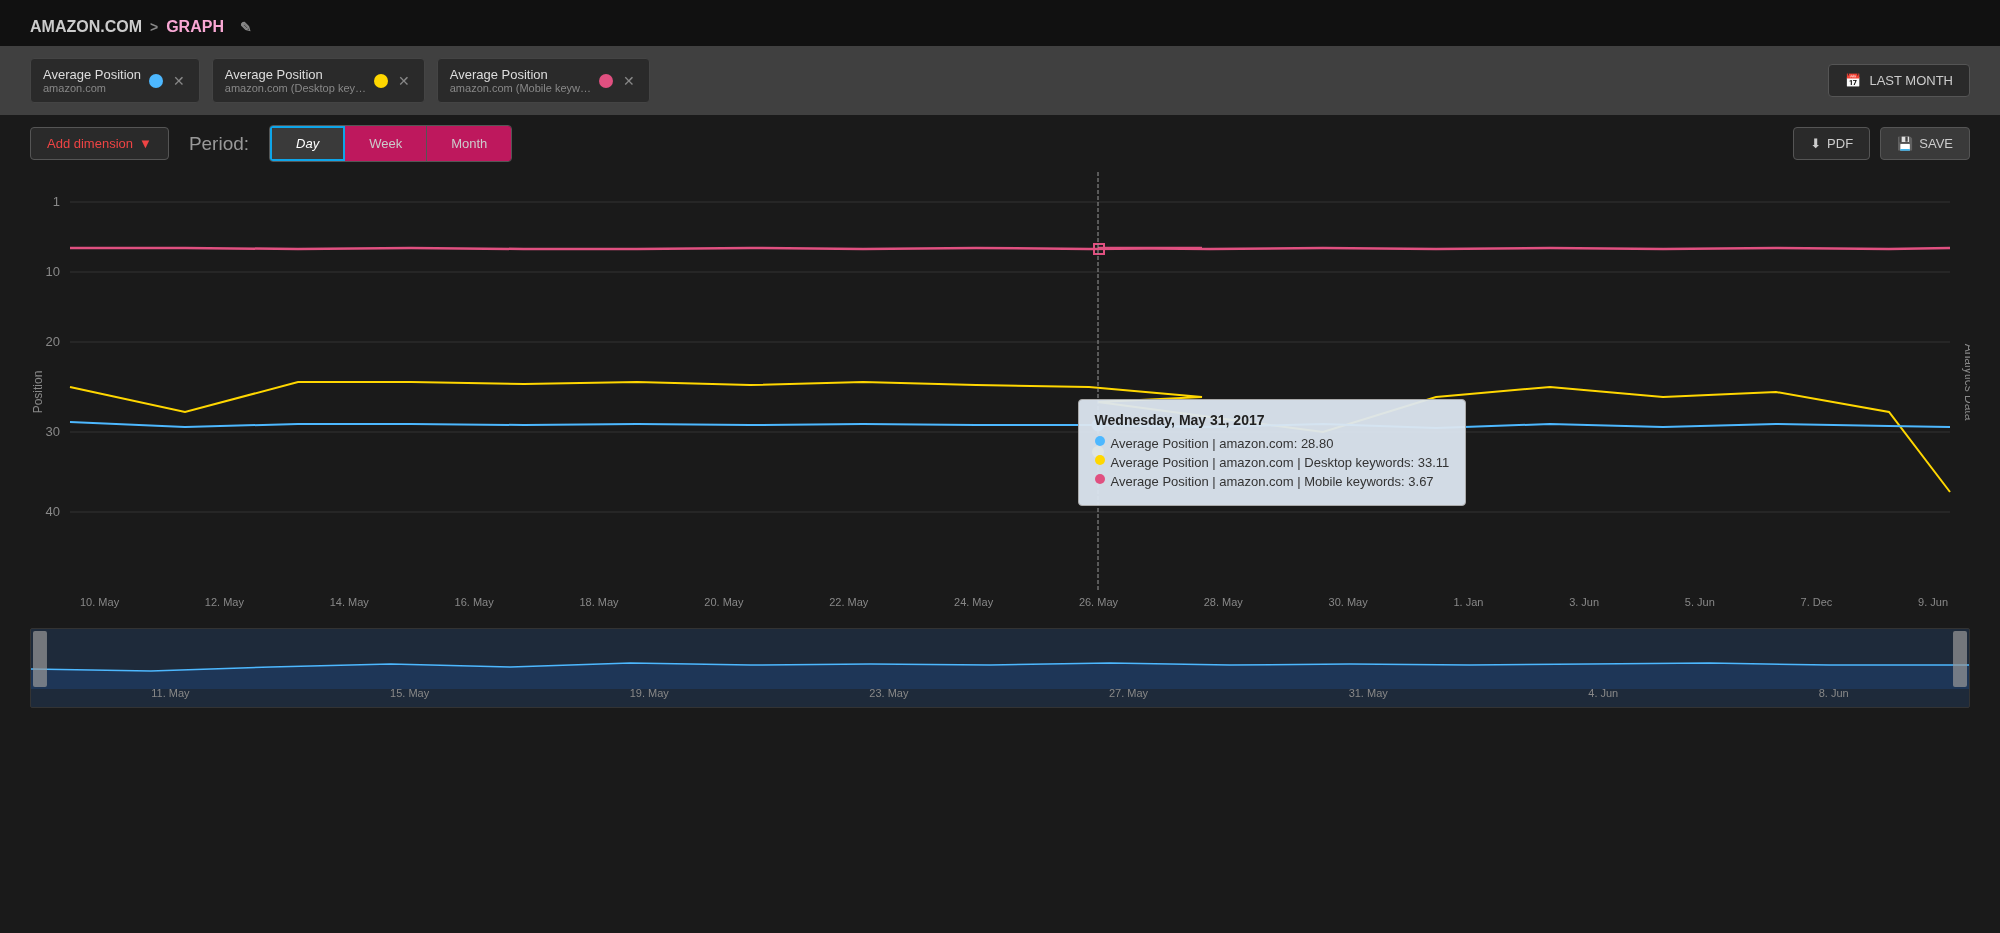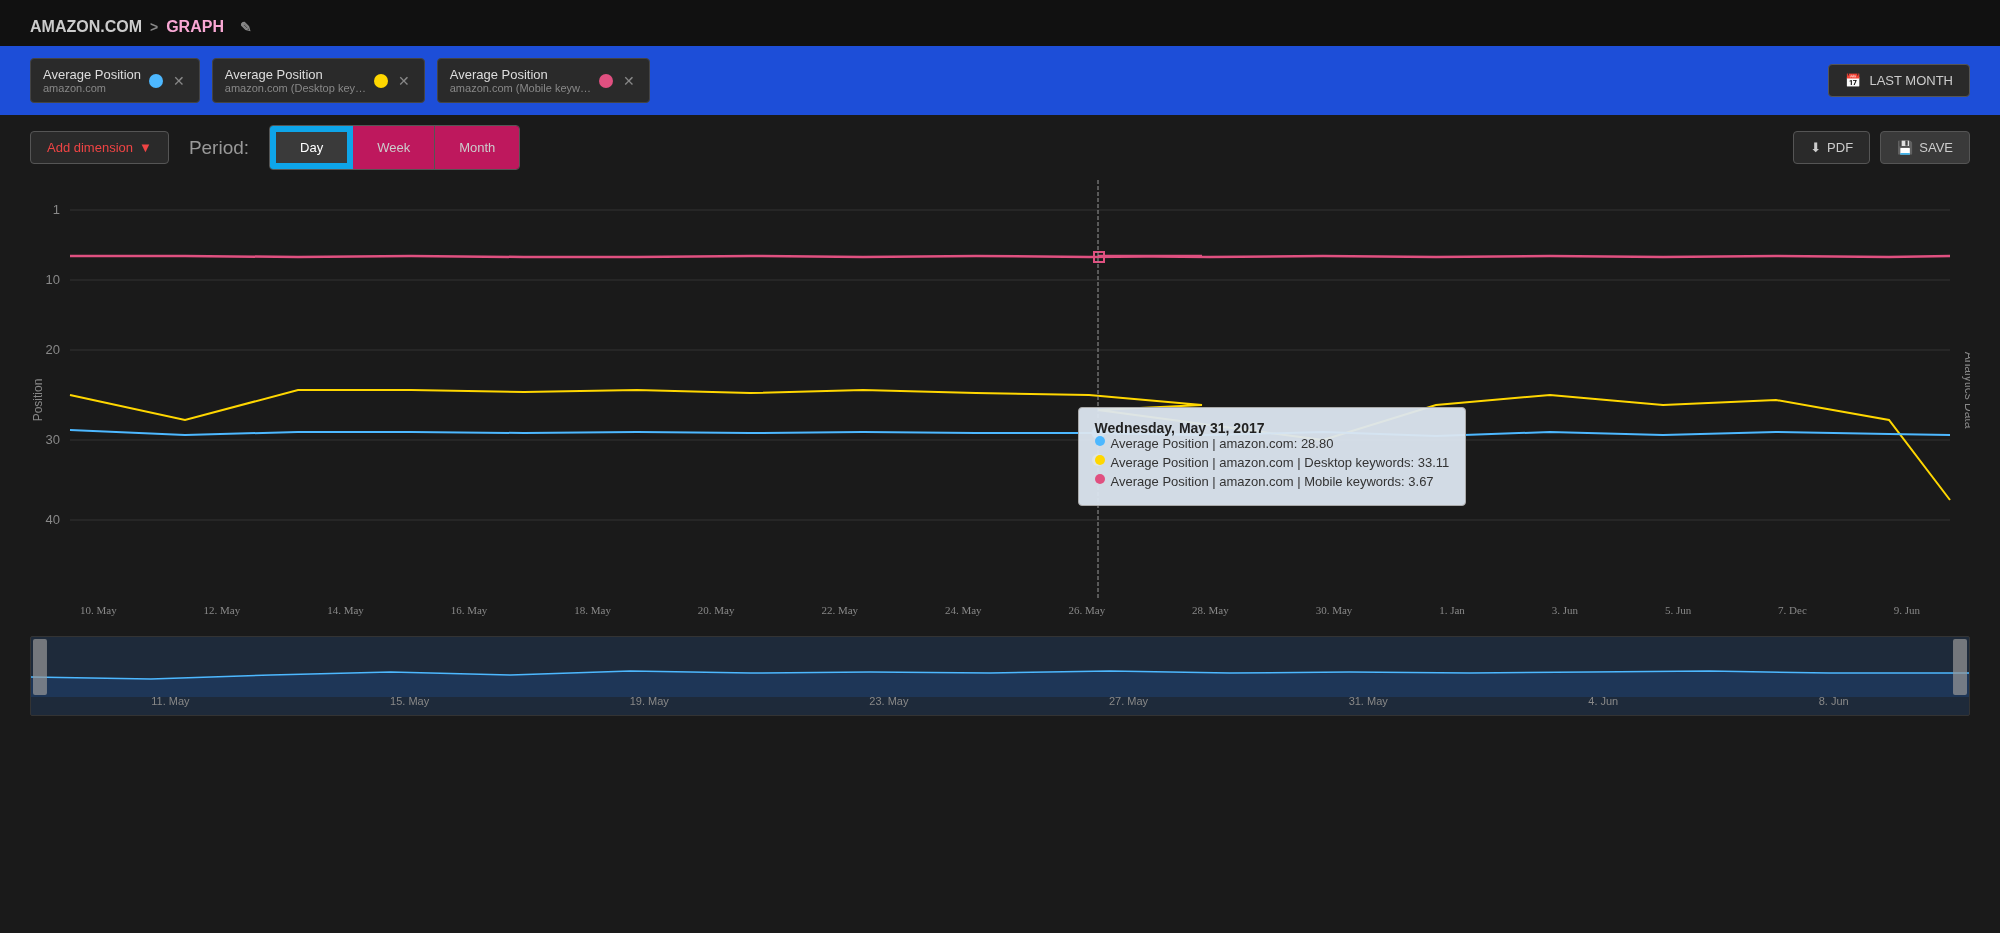--- a/index.html
+++ b/index.html
@@ -42,21 +42,21 @@
       color: #888;
       cursor: pointer;
       font-size: 14px;
     }
 
     .metrics-row {
       display: flex;
       align-items: center;
       justify-content: space-between;
       padding: 12px 30px;
-      background: #1d4ed8;
+      background: #404040;
     }
 
     .metrics-left {
       display: flex;
       gap: 12px;
     }
 
     .metric-card {
       display: flex;
       align-items: center;
@@ -165,21 +165,22 @@
       border-right: 1px solid #555;
     }
 
     .period-btn:last-child {
       border-right: none;
     }
 
     .period-btn.active {
       background: #3a3a3a;
       color: #fff;
-      border: 6px solid #0ea5e9;
+      border: 2px solid #0ea5e9;
+      font-style: italic;
     }
 
     .controls-right {
       display: flex;
       gap: 10px;
     }
 
     .pdf-btn, .save-btn {
       display: flex;
       align-items: center;
@@ -242,20 +243,21 @@
       font-size: 13px;
       color: #333;
       min-width: 340px;
       z-index: 10;
       left: 52%;
       top: 52%;
     }
 
     .tooltip-date {
       font-weight: bold;
+      margin-bottom: 8px;
       color: #222;
       font-size: 14px;
     }
 
     .tooltip-item {
       display: flex;
       gap: 6px;
       margin-bottom: 4px;
       font-size: 13px;
     }
@@ -389,21 +391,21 @@
       <div class="tooltip-dot" style="background:#ffd700;"></div>
       <span>Average Position | amazon.com | Desktop keywords: 33.11</span>
     </div>
     <div class="tooltip-item">
       <div class="tooltip-dot" style="background:#e05080;"></div>
       <span>Average Position | amazon.com | Mobile keywords: 3.67</span>
     </div>
   </div>
 </div>
 
-<div class="x-axis" style="padding: 4px 80px 4px 80px; font-family: Liberation Serif, serif;">
+<div class="x-axis" style="padding: 4px 52px 4px 80px;">
   <span>10. May</span>
   <span>12. May</span>
   <span>14. May</span>
   <span>16. May</span>
   <span>18. May</span>
   <span>20. May</span>
   <span>22. May</span>
   <span>24. May</span>
   <span>26. May</span>
   <span>28. May</span>

